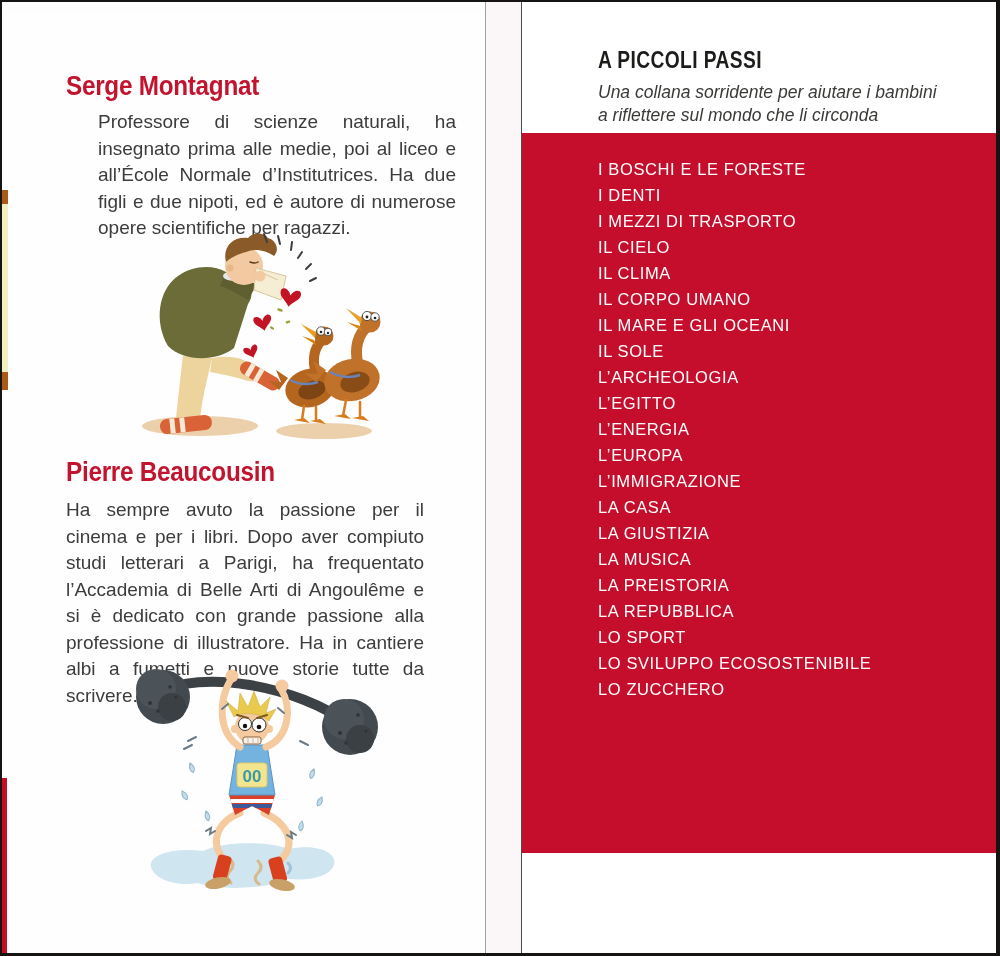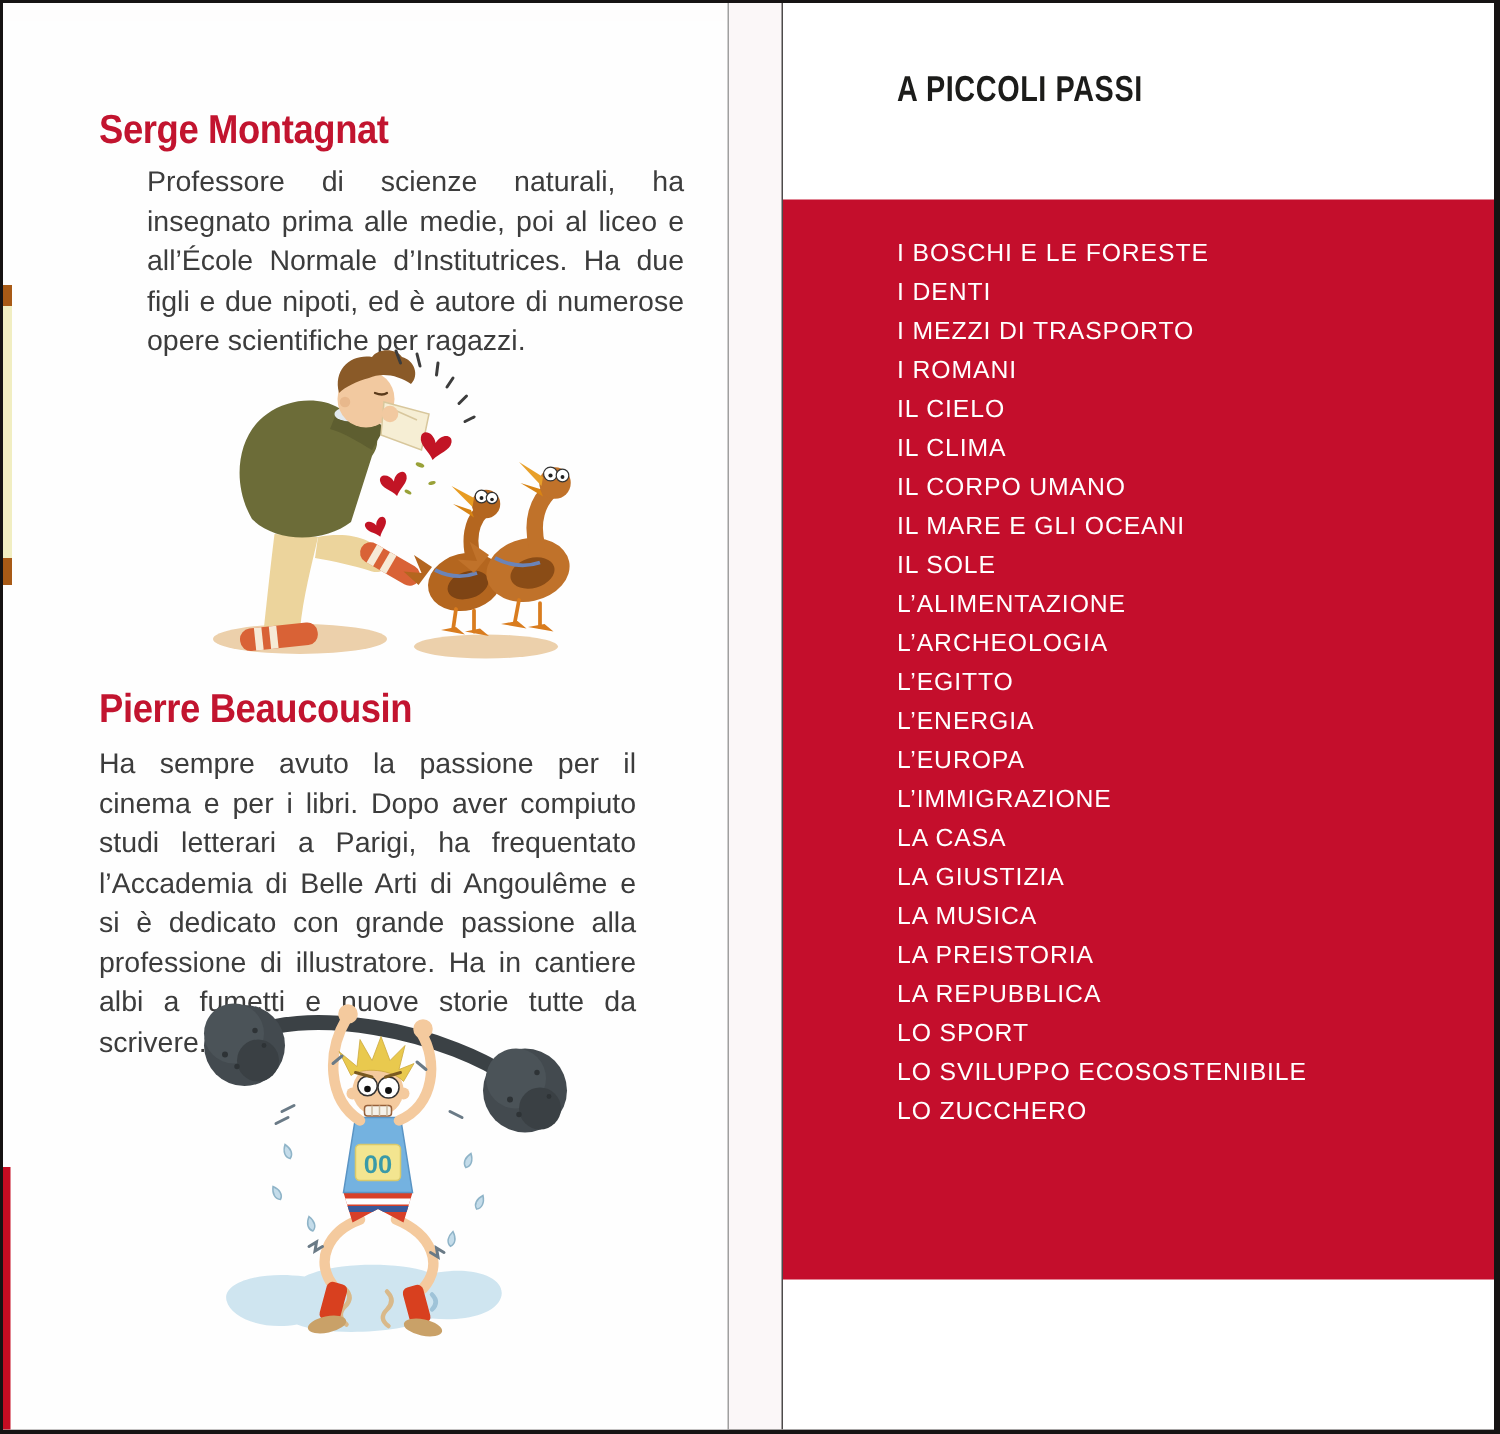--- a/index.html
+++ b/index.html
@@ -295,47 +295,46 @@
     <div class="edge-red"></div>
   </div>
 
   <div class="spine"></div>
 
   <div class="page-right">
 
     <div class="series-header">
       <h1 class="series-title">A PICCOLI PASSI</h1>
       <p class="series-subtitle">
-        <br>
+        <span>Una collana sorridente per aiutare i bambini</span><br>
+        <span>a riflettere sul mondo che li circonda</span>
       </p>
     </div>
 
     <div class="red-block">
       <ul class="title-list">
 
           <li>I BOSCHI E LE FORESTE</li>
 
           <li>I DENTI</li>
 
           <li>I MEZZI DI TRASPORTO</li>
 
-          <li>I ROMANI</li>
 
           <li>IL CIELO</li>
 
           <li>IL CLIMA</li>
 
           <li>IL CORPO UMANO</li>
 
           <li>IL MARE E GLI OCEANI</li>
 
           <li>IL SOLE</li>
 
 
-          <li>L’ALIMENTAZIONE</li>
 
           <li>L’ARCHEOLOGIA</li>
 
           <li>L’EGITTO</li>
 
           <li>L’ENERGIA</li>
 
           <li>L’EUROPA</li>
 
           <li>L’IMMIGRAZIONE</li>

